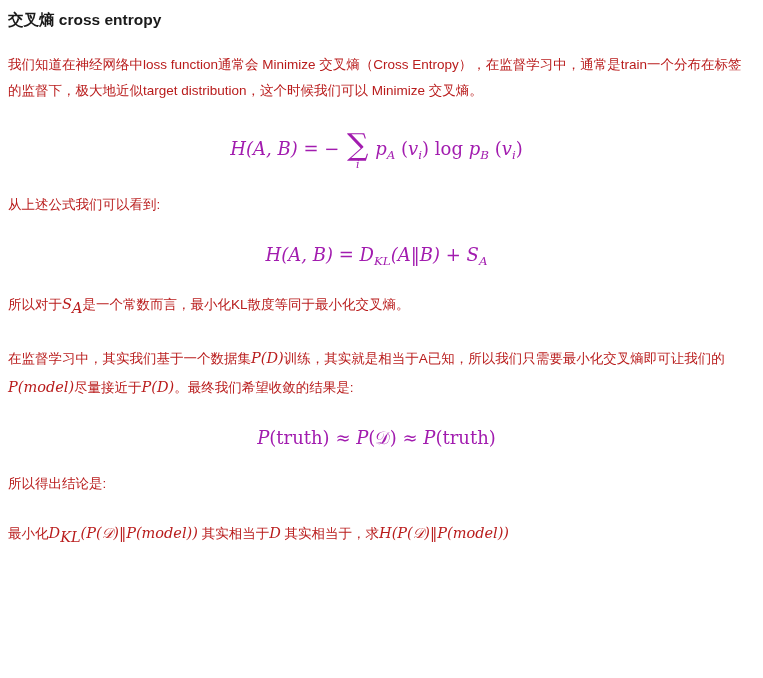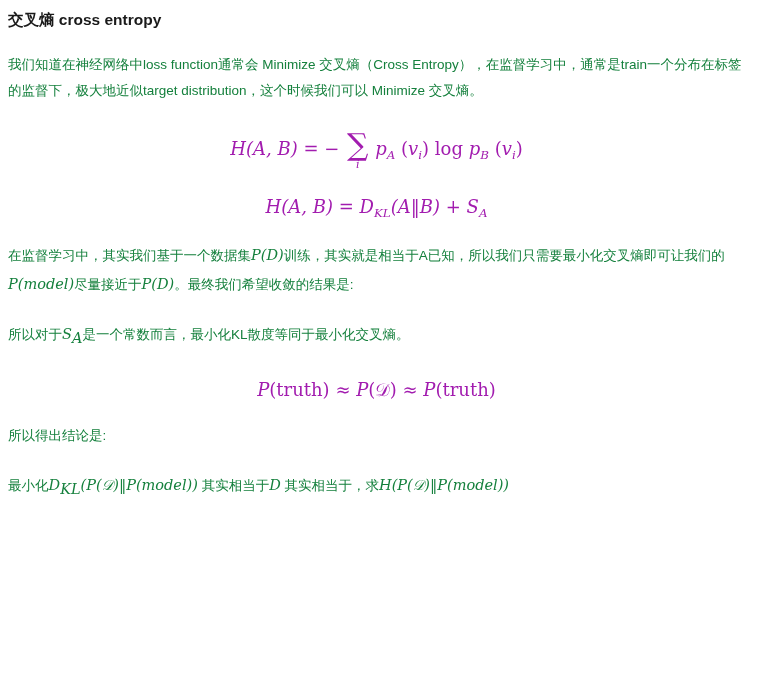--- a/index.html
+++ b/index.html
@@ -22,21 +22,21 @@
   .heading {
     font-size: 15.5px;
     font-weight: bold;
     color: #1a1a1a;
     line-height: 1.3;
     margin: 2px 0 0 0;
   }
   .para {
     font-size: 13.5px;
     line-height: 1.95;
-    color: #15803d;
+    color: #b91c1c;
     margin: 22px 0 0 0;
     text-align: left;
   }
   .eq-block {
     margin: 26px 0 0 0;
     text-align: center;
   }
   .math {
     font-family: "DejaVu Serif", "Liberation Serif", serif;
     font-size: 18px;
@@ -104,37 +104,38 @@
         <span class="lim">i</span>
       </span>
       <span class="it">p</span><span class="sub">A</span>
       <span class="paren">(</span><span class="it">v</span><span class="sub">i</span><span class="paren">)</span>
       <span class="up">log</span>
       <span class="it">p</span><span class="sub">B</span>
       <span class="paren">(</span><span class="it">v</span><span class="sub">i</span><span class="paren">)</span>
     </span>
   </div>
 
+  <p class="para">从上述公式我们可以看到:</p>
 
   <div class="eq-block">
     <span class="math nowrap">
       <span class="it">H(A, B)</span>
       <span class="up">=</span>
       <span class="it">D</span><span class="sub">KL</span><span class="it">(A‖B)</span>
       <span class="up">+</span>
       <span class="it">S</span><span class="sub">A</span>
     </span>
   </div>
 
   <p class="para">
-    <span>在监督学习中，其实我们基于一个数据集</span><span class="inline-math">P(D)</span><span>训练，其实就是相当于A已知，所以我们只需要最小化交叉熵即可让我们的</span><span class="inline-math">P(model)</span><span>尽量接近于</span><span class="inline-math">P(D)</span><span>。最终我们希望收敛的结果是:</span>
+    <span>所以对于</span><span class="inline-math">S</span><span class="inline-math sub">A</span><span>是一个常数而言，最小化KL散度等同于最小化交叉熵。</span>
   </p>
 
   <p class="para">
-    <span>所以对于</span><span class="inline-math">S</span><span class="inline-math sub">A</span><span>是一个常数而言，最小化KL散度等同于最小化交叉熵。</span>
+    <span>在监督学习中，其实我们基于一个数据集</span><span class="inline-math">P(D)</span><span>训练，其实就是相当于A已知，所以我们只需要最小化交叉熵即可让我们的</span><span class="inline-math">P(model)</span><span>尽量接近于</span><span class="inline-math">P(D)</span><span>。最终我们希望收敛的结果是:</span>
   </p>
 
   <div class="eq-block">
     <span class="math nowrap">
       <span class="it">P</span><span class="up">(truth)</span>
       <span class="up">≈</span>
       <span class="it">P</span><span class="up">(𝒟)</span>
       <span class="up">≈</span>
       <span class="it">P</span><span class="up">(truth)</span>
     </span>

